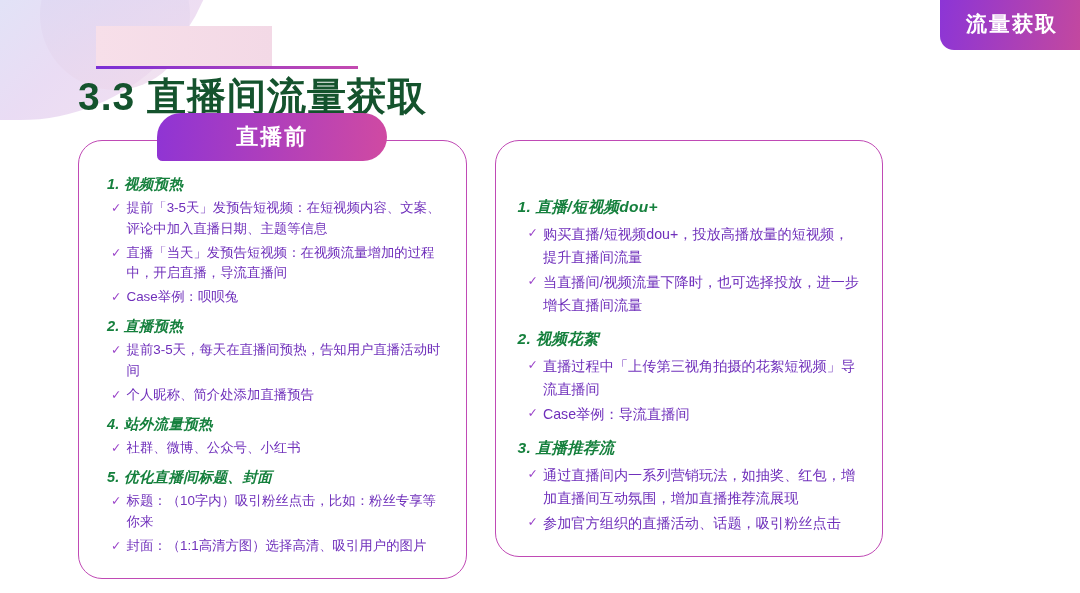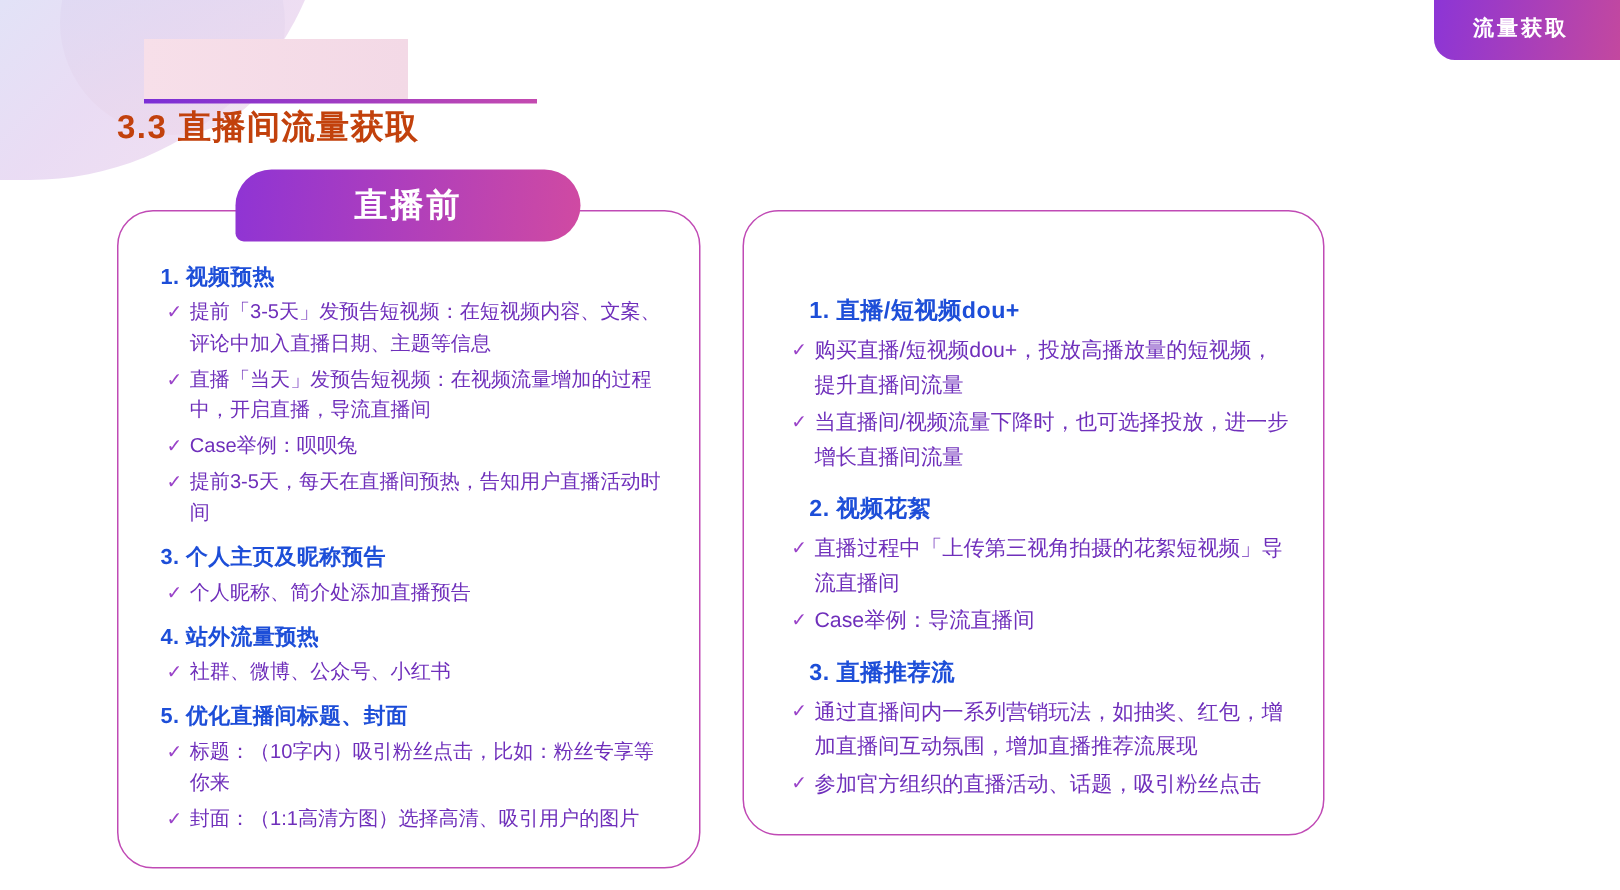--- a/index.html
+++ b/index.html
@@ -47,36 +47,36 @@
     top: 66px;
     left: 96px;
     width: 262px;
     height: 3px;
     background: linear-gradient(90deg, #7b2fd6 0%, #c44ab0 100%);
   }
   .corner-tag {
     position: absolute;
     top: 0;
     right: 0;
-    padding: 10px 34px 12px 26px;
+    padding: 10px 22px 12px 26px;
     background: linear-gradient(100deg, #8c35d6 0%, #c3489f 100%);
     color: #ffffff;
-    font-size: 14px;
+    font-size: 21px;
     font-weight: bold;
     letter-spacing: 2px;
     border-bottom-left-radius: 14px;
     text-align: center;
   }
   .page-title {
     position: absolute;
     top: 70px;
     left: 78px;
-    font-size: 22px;
-    font-weight: bold;
-    color: #c2410c;
+    font-size: 39px;
+    font-weight: bold;
+    color: #14532d;
     letter-spacing: 1px;
   }
   .columns {
     position: absolute;
     top: 140px;
     left: 0;
     width: 961px;
     display: flex;
     gap: 28px;
     padding: 0 78px;
@@ -112,29 +112,30 @@
     padding: 34px 22px 18px 22px;
     min-height: 394px;
     box-sizing: border-box;
     background: #ffffff;
   }
   .card.right {
     min-height: 414px;
     padding-top: 44px;
   }
   .sec-title {
-    color: #1d4ed8;
+    color: #15803d;
     font-size: 14.5px;
     font-weight: bold;
     margin: 9px 0 4px 6px;
     letter-spacing: 0.3px;
+    font-style: italic;
   }
   .card.right .sec-title {
     font-size: 15.5px;
-    margin: 12px 0 5px 22px;
+    margin: 12px 0 5px 0;
   }
   .sec-title:first-child {
     margin-top: 0;
   }
   .bullet {
     display: flex;
     align-items: flex-start;
     margin: 3px 0 3px 10px;
     color: #6f2fbb;
     font-size: 13.4px;
@@ -180,26 +181,26 @@
       </div>
       <div class="bullet">
         <span class="check">✓</span>
         <span class="btext">直播「当天」发预告短视频：在视频流量增加的过程中，开启直播，导流直播间</span>
       </div>
       <div class="bullet">
         <span class="check">✓</span>
         <span class="btext">Case举例：呗呗兔</span>
       </div>
 
+      <div class="sec-title">2. 直播预热</div>
       <div class="bullet">
         <span class="check">✓</span>
         <span class="btext">提前3-5天，每天在直播间预热，告知用户直播活动时间</span>
       </div>
 
-      <div class="sec-title">3. 个人主页及昵称预告</div>
       <div class="bullet">
         <span class="check">✓</span>
         <span class="btext">个人昵称、简介处添加直播预告</span>
       </div>
 
       <div class="sec-title">4. 站外流量预热</div>
       <div class="bullet">
         <span class="check">✓</span>
         <span class="btext">社群、微博、公众号、小红书</span>
       </div>

